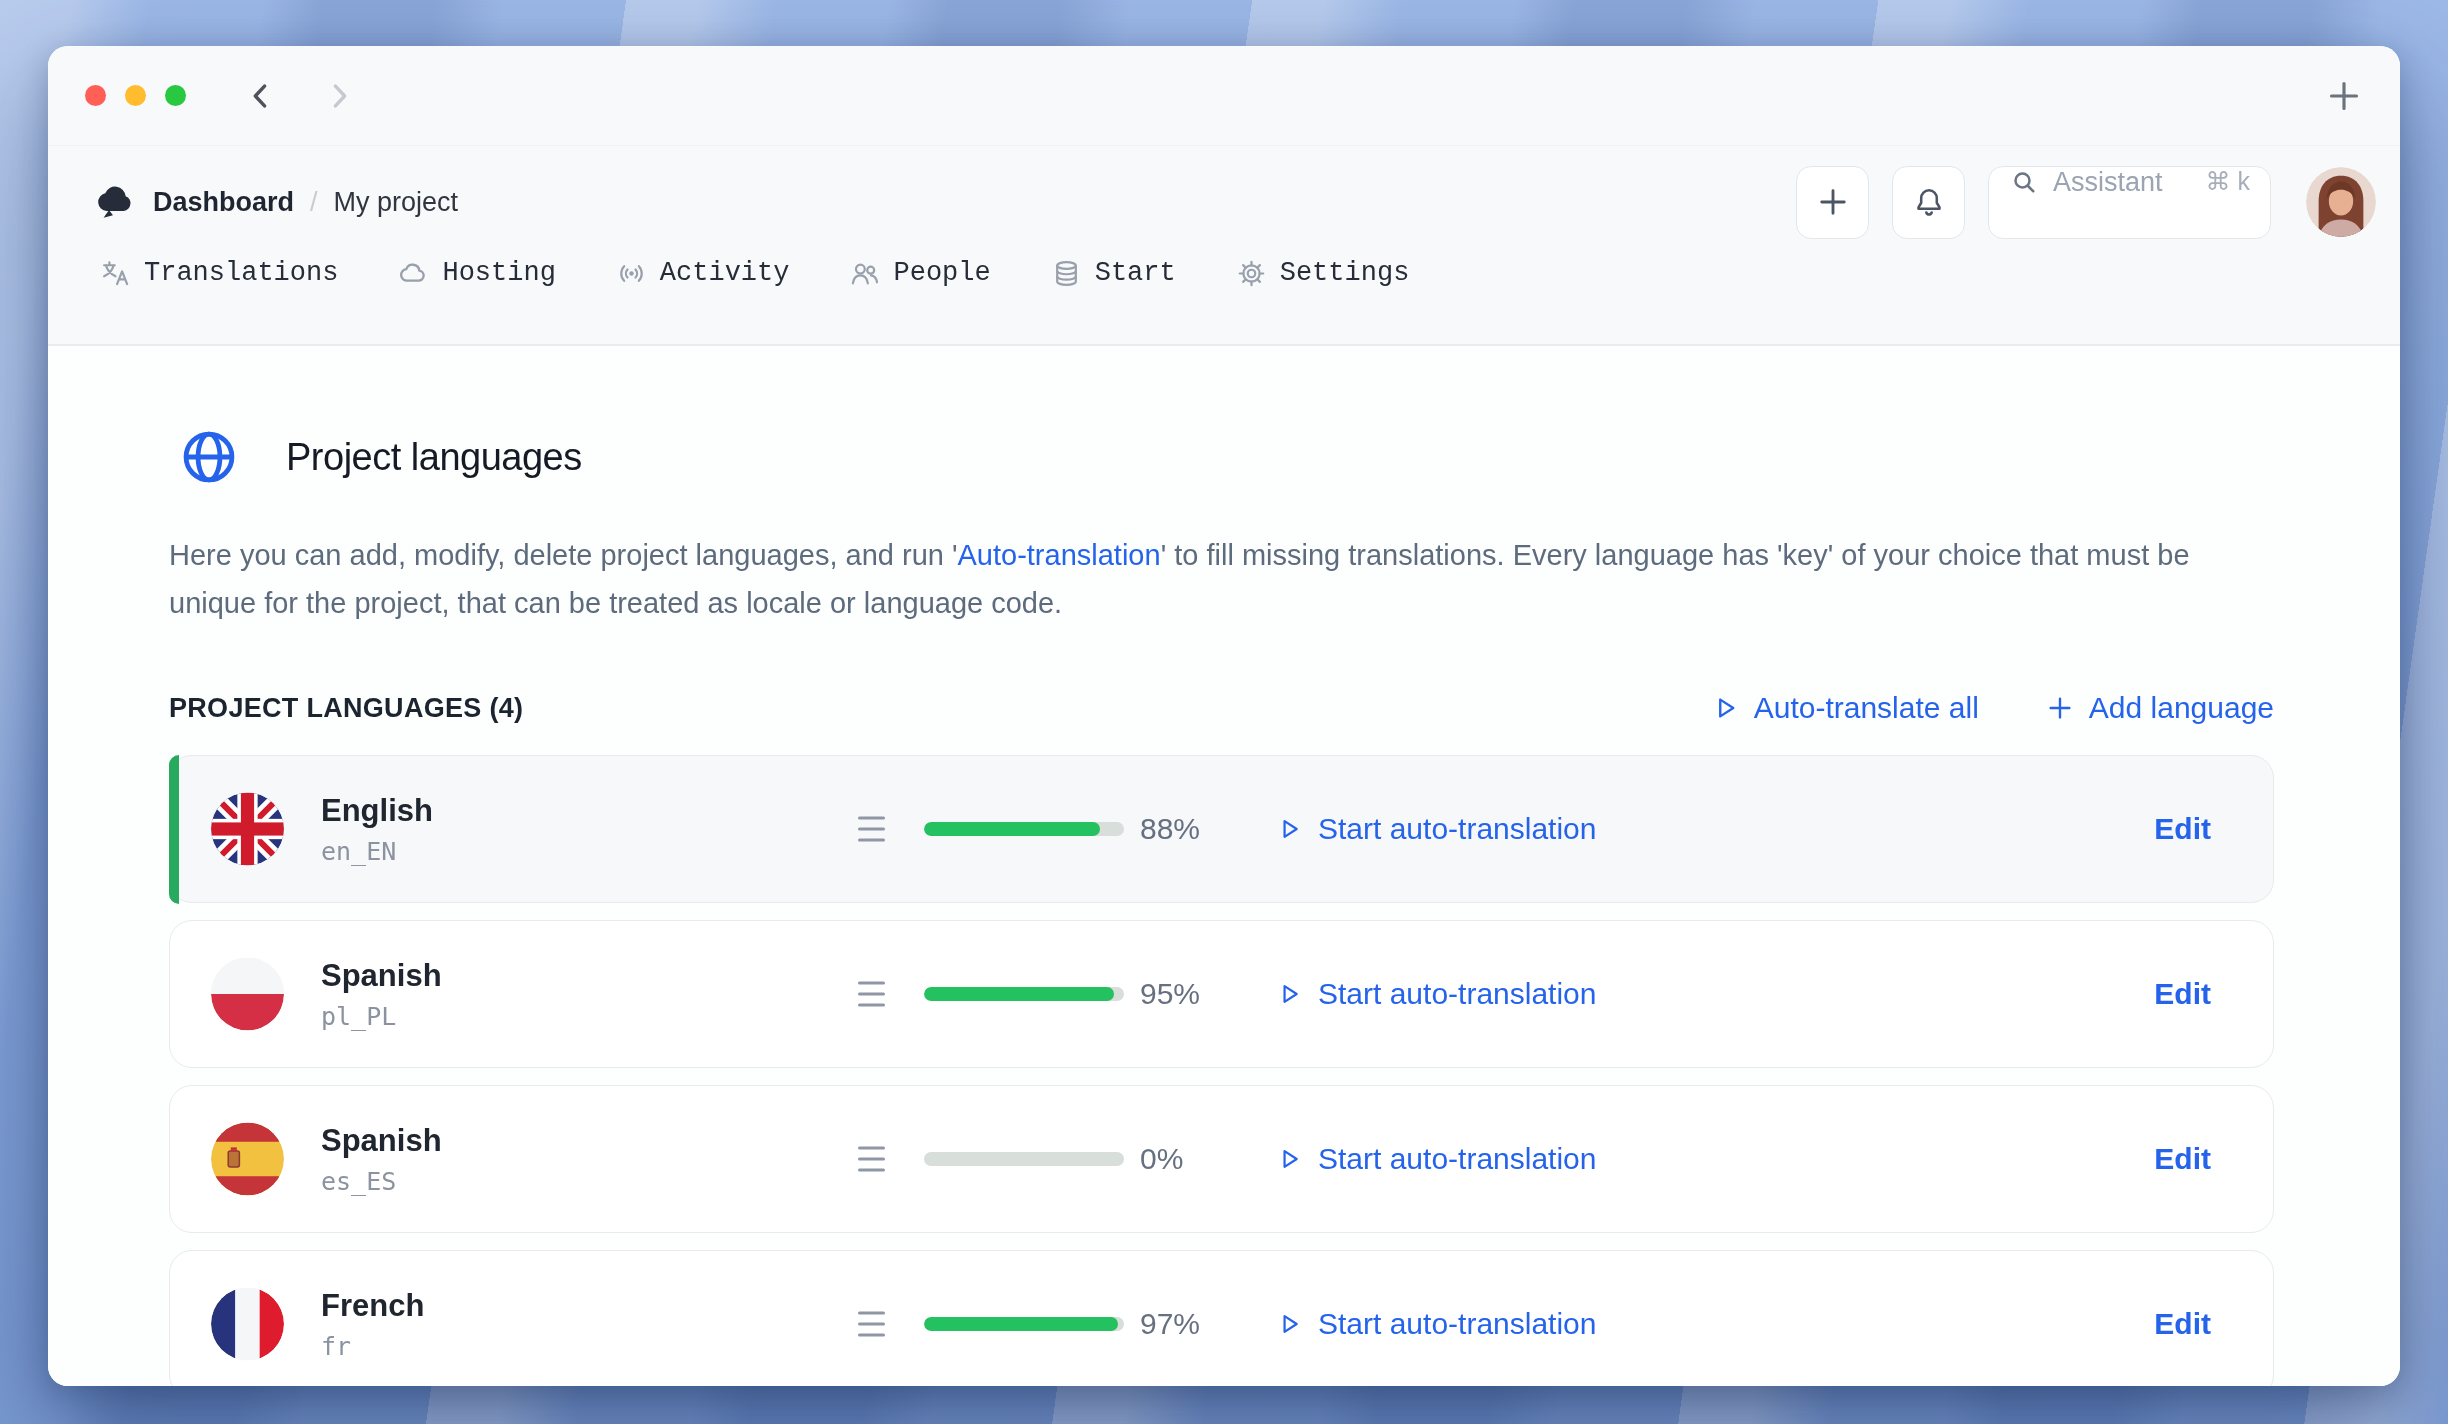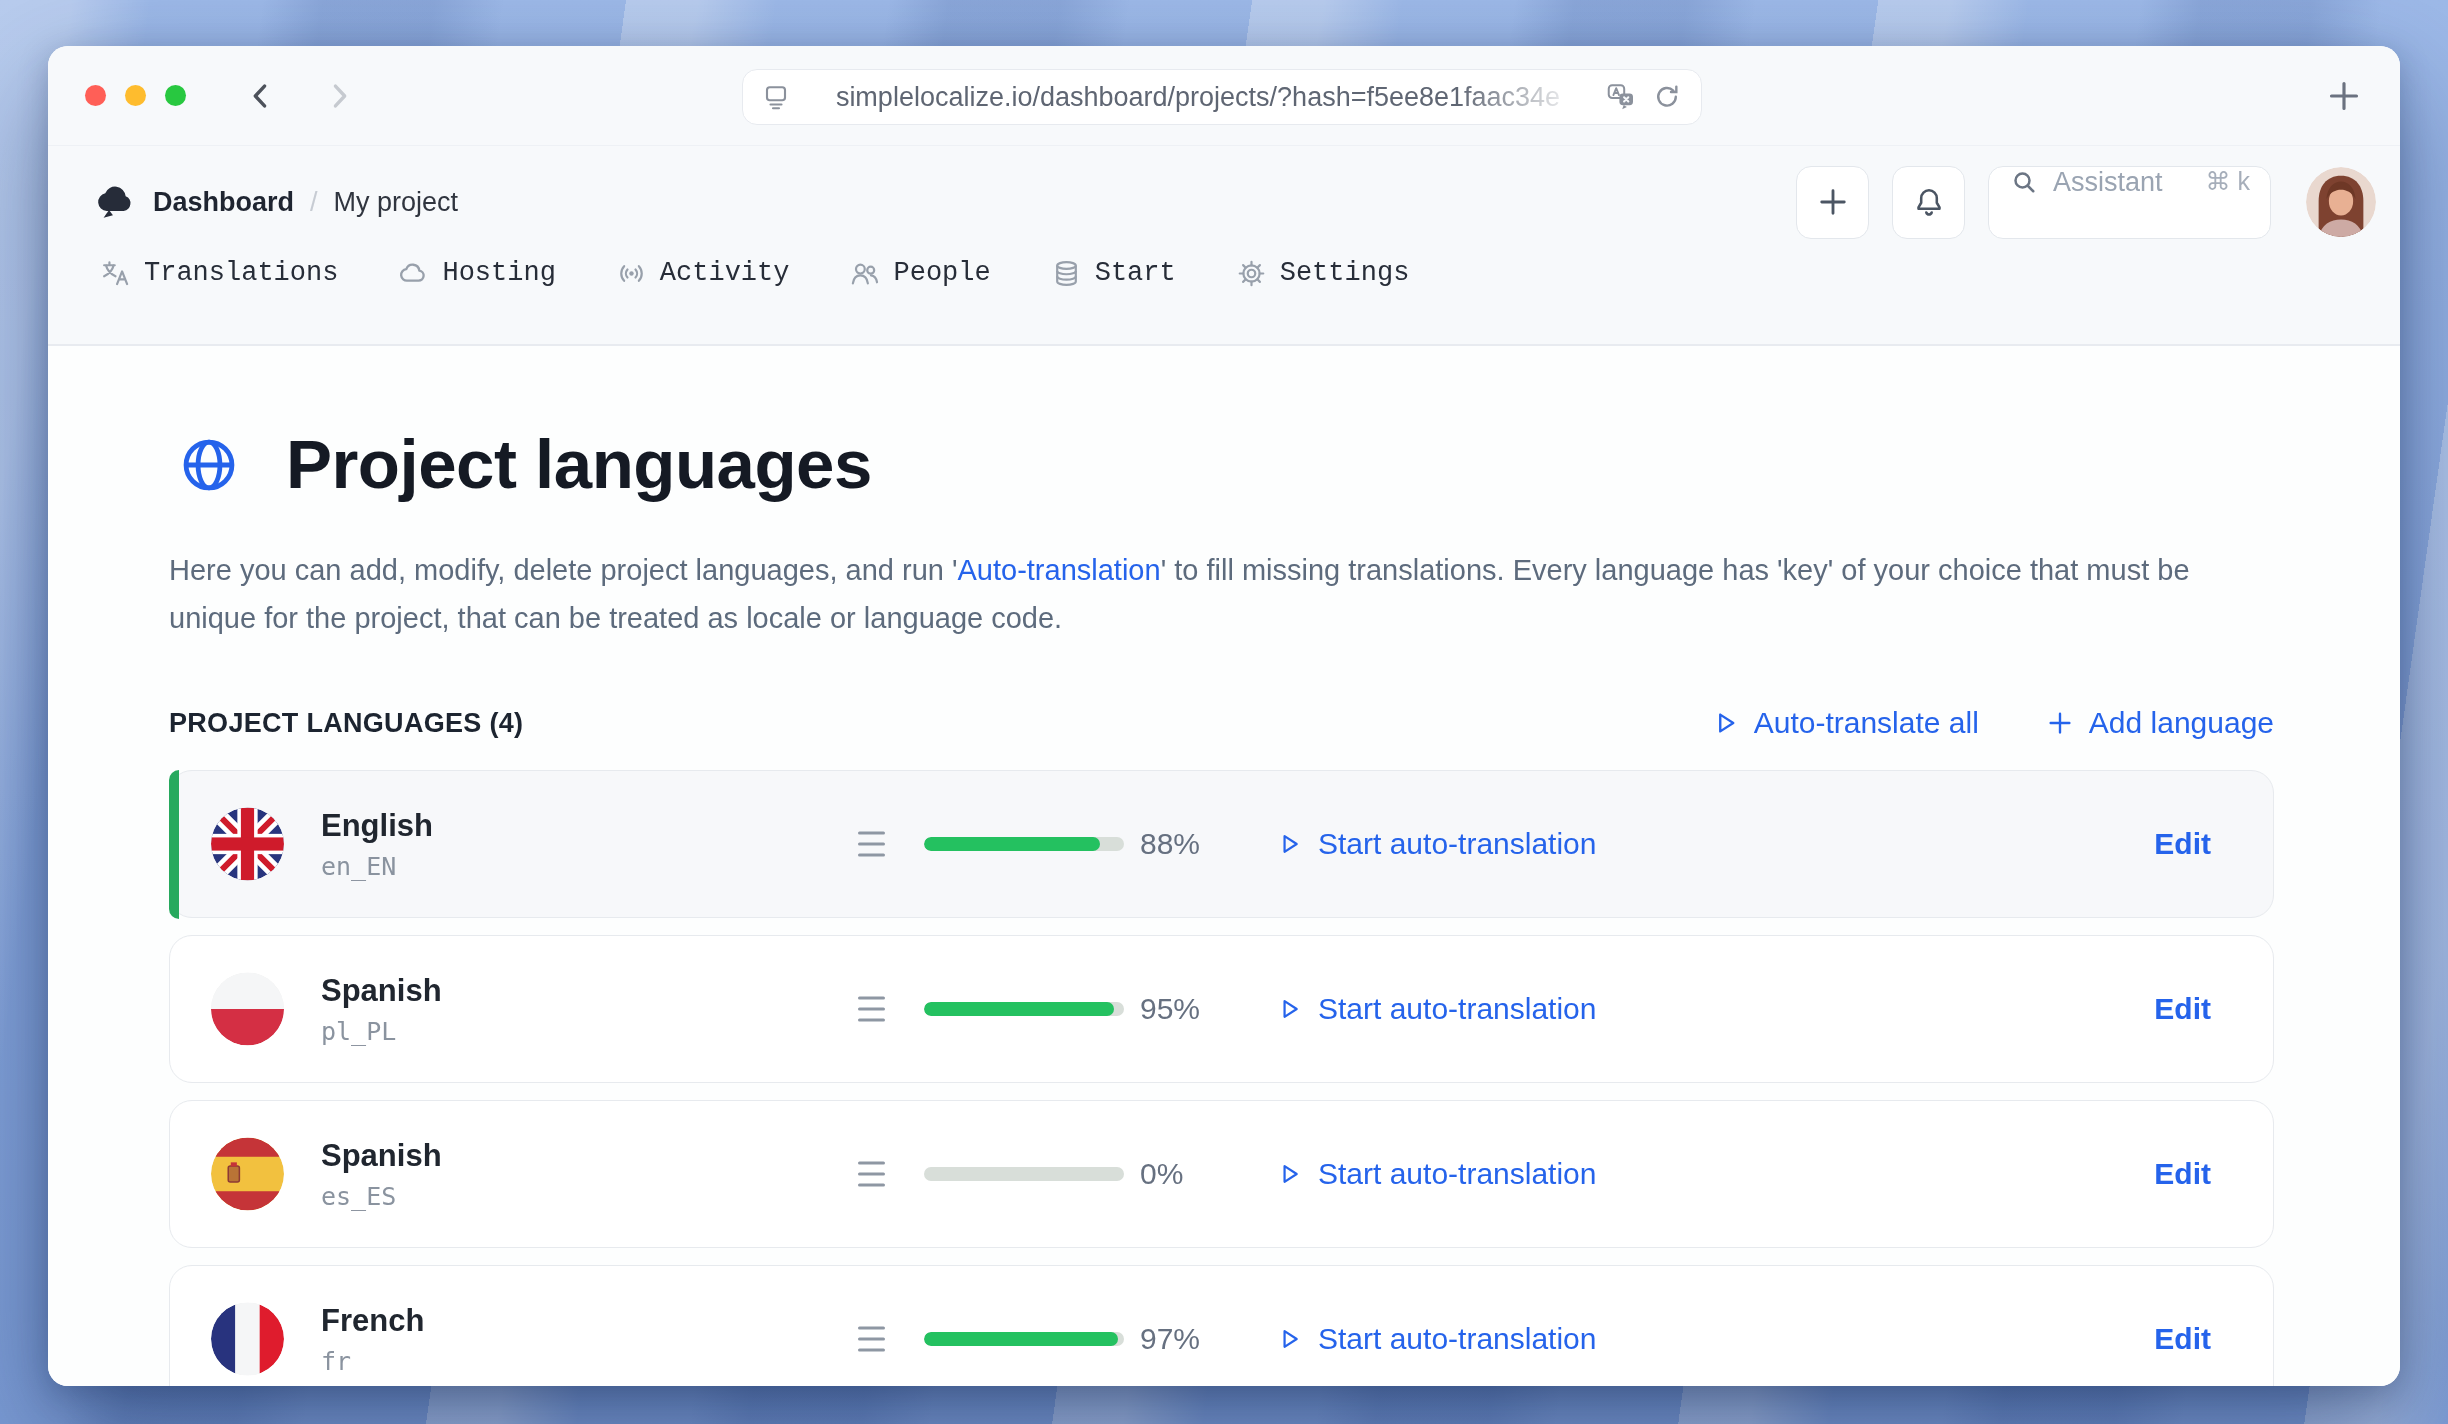--- a/index.html
+++ b/index.html
@@ -82,21 +82,21 @@
   .tab.active svg{ color:#14181f; }
   .tab.active::after{ content:""; position:absolute; left:-30px; right:-30px;
     bottom:-2px; height:6px; background:var(--accent_blue,#2563eb); }
 
   
   .content{ height:calc(100% - 300px); background:#fdfefe;
     padding:0 126px 0 121px; overflow:hidden; }
   .title-row{ display:flex; align-items:center; gap:45px; margin-top:79px;
     padding-left:8px; }
   .title-row .globe-big{ width:64px; height:64px; color:var(--accent_blue,#2563eb); }
-  .page-title{ font-size:69px; font-weight:700; color:#151a24; letter-spacing:-.5px; }
+  .page-title{ font-size:38px; font-weight:400; color:#151a24; letter-spacing:-.5px; }
   .page-desc{ margin-top:42px; max-width:2085px; font-size:29px; line-height:48px;
     color:#5d6b7d; }
   .page-desc a{ color:var(--accent_blue,#2563eb); text-decoration:none; cursor:pointer; }
 
   .section-row{ margin-top:64px; display:flex; align-items:center; }
   .section-heading{ font-size:27px; font-weight:700; color:#1c2430;
     letter-spacing:.3px; }
   .section-actions{ margin-left:auto; display:flex; align-items:center; gap:66px; }
   .blue-link{ display:flex; align-items:center; gap:14px; background:none; border:none;
     cursor:pointer; font-family:inherit; font-size:30px; font-weight:500;
@@ -282,34 +282,20 @@
       <span class="light green"></span>
     </div>
     <div class="nav-arrows">
       <button class="nav-btn" style="color:#4d525b"><svg>
             <use href="#i-chevron-left"></use>
           </svg></button>
       <button class="nav-btn" style="color:#c6cad0"><svg>
             <use href="#i-chevron-right"></use>
           </svg></button>
     </div>
-    <div class="urlbar">
-      <svg class="page-ic">
-          <use href="#i-page"></use>
-        </svg>
-      <div class="url-text">simplelocalize.io/dashboard/projects/?hash=f5ee8e1faac34e</div>
-      <div class="url-icons">
-        <svg>
-            <use href="#i-translate-badge"></use>
-          </svg>
-        <svg>
-            <use href="#i-reload"></use>
-          </svg>
-      </div>
-    </div>
     <button class="newtab-btn"><svg>
           <use href="#i-plus"></use>
         </svg></button>
   </div>
 
   <div class="app-header">
     <span class="logo"><svg>
           <use href="#i-cloud-logo"></use>
         </svg></span>
     <nav class="breadcrumb">

